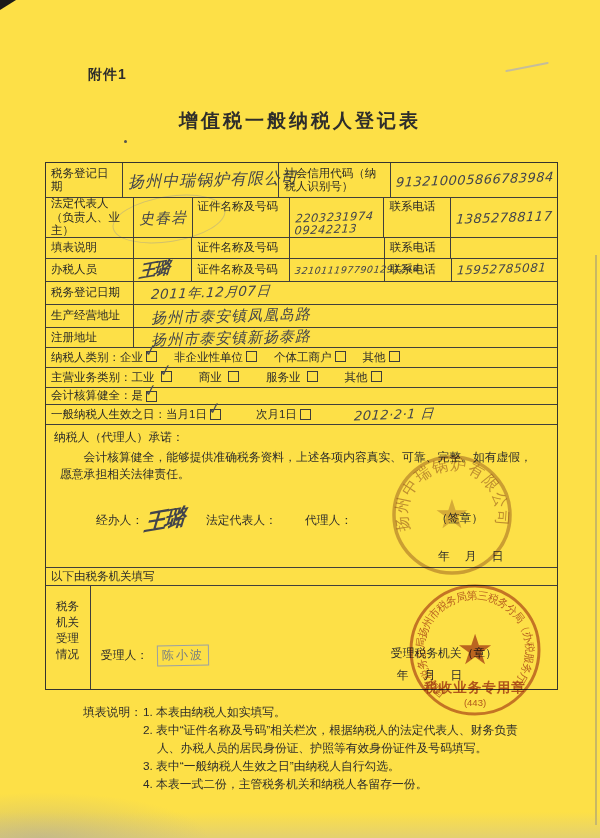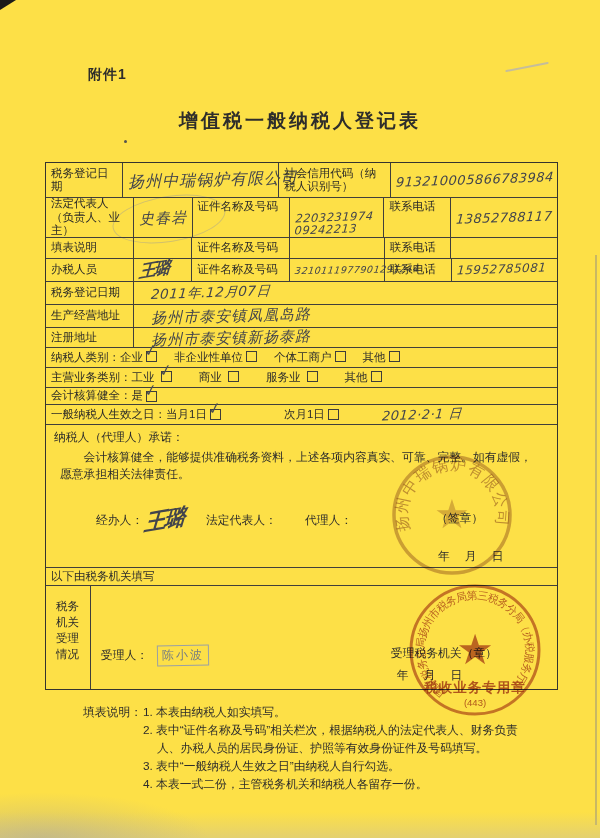--- a/index.html
+++ b/index.html
@@ -173,21 +173,21 @@
         <span>是</span>
         <span class="cb checked"></span>
       </div>
     </div>
 
     <div class="row" style="height:20px;">
       <div class="cell" style="width:513px;">
         <span class="lbl">一般纳税人生效之日：</span>
         <span>当月1日</span>
         <span class="cb checked"></span>
-        <span style="margin-left:60px;">次月1日</span>
+        <span style="margin-left:32px;">次月1日</span>
         <span class="cb"></span>
         <span class="hw hw-num" style="margin-left:40px;font-size:13px;">2012·2·1 日</span>
       </div>
     </div>
 
     <div class="row" style="height:143px;display:block;">
       <div class="promise-title">纳税人（代理人）承诺：</div>
       <div class="promise-body">会计核算健全，能够提供准确税务资料，上述各项内容真实、可靠、完整。如有虚假，愿意承担相关法律责任。</div>
       <span class="abs" style="left:50px;top:88px;">经办人：</span>
       <span class="abs hw hw-scribble" style="left:98px;top:80px;font-size:22px;">王璐</span>

